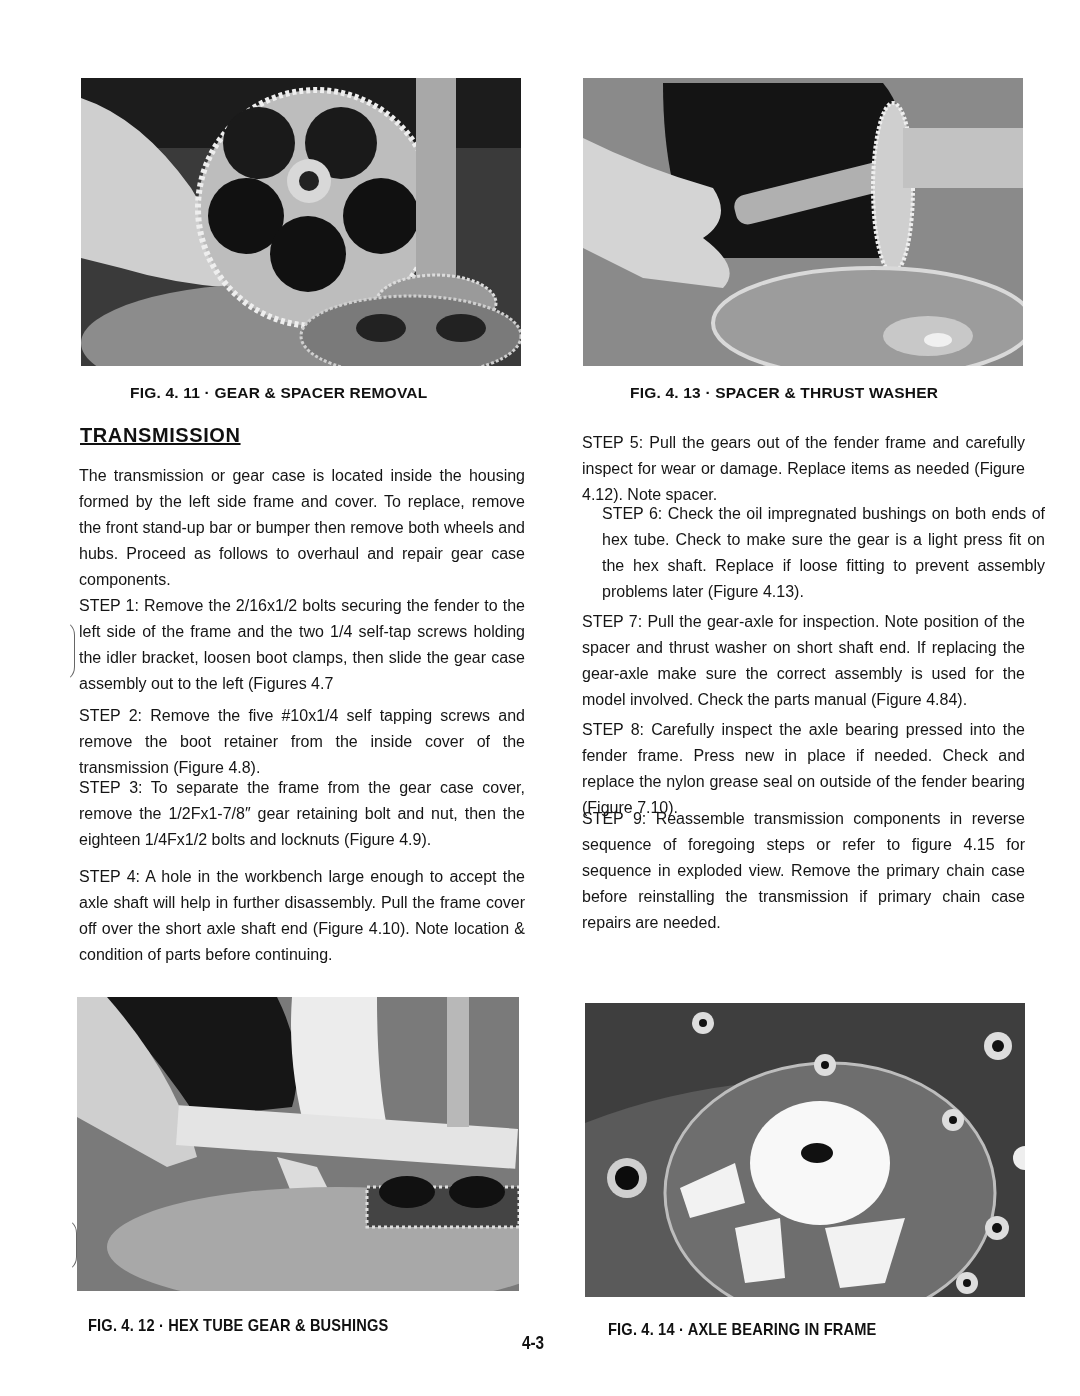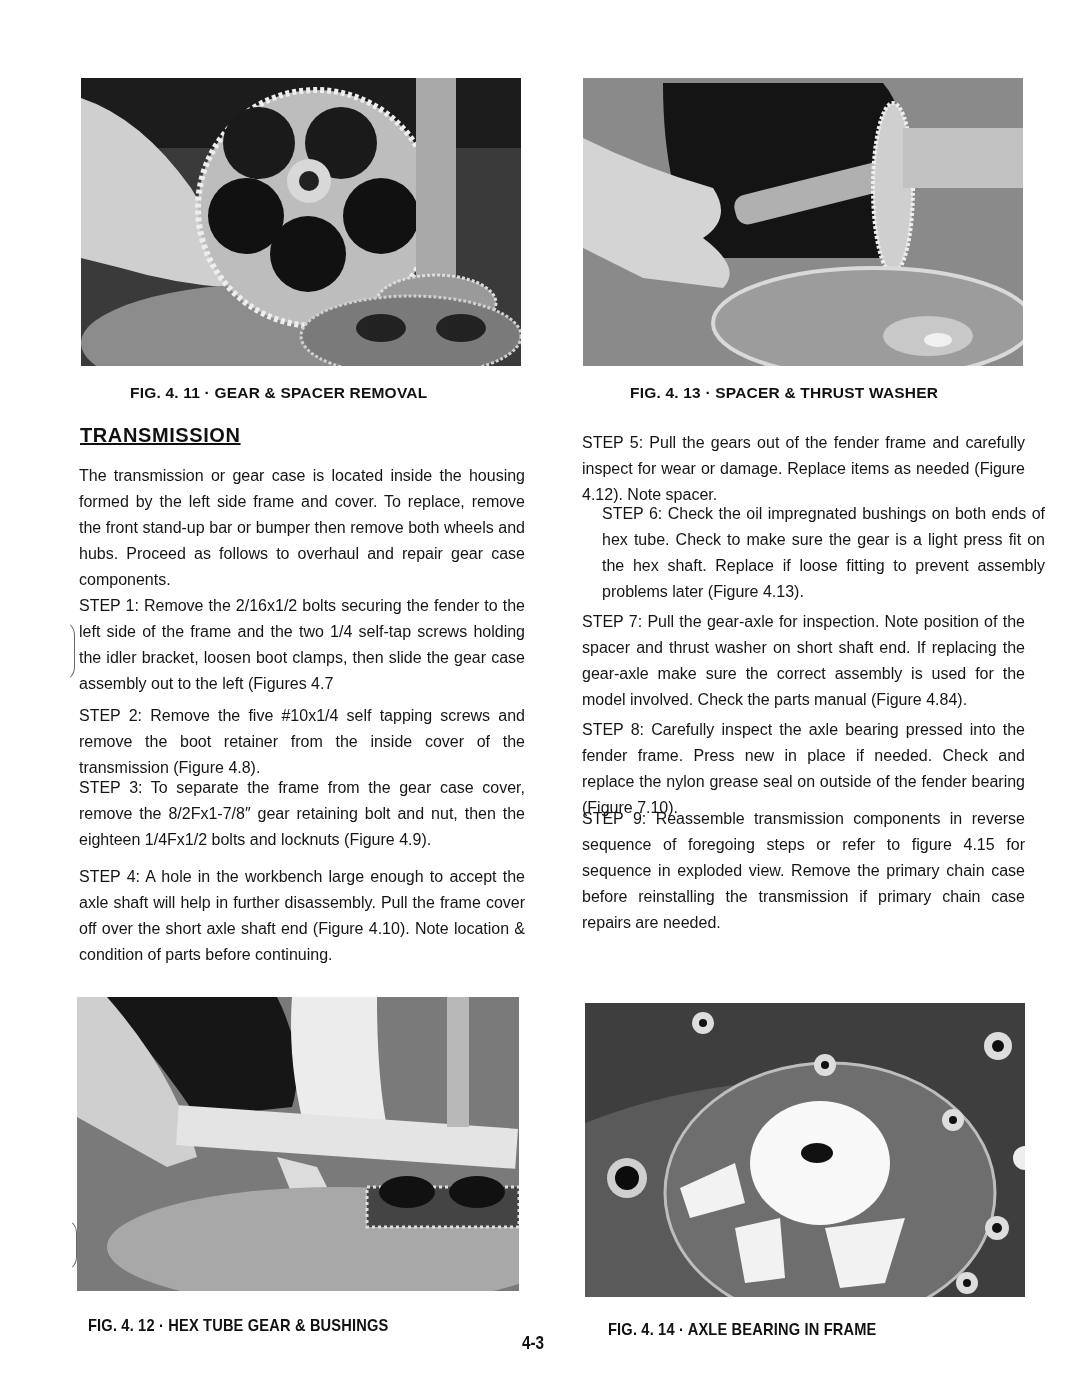--- a/index.html
+++ b/index.html
@@ -59,21 +59,21 @@
     <ellipse cx="355" cy="262" rx="14" ry="7" fill="#f0f0f0"></ellipse>
   </svg>
 </div>
 <div class="caption" style="left:630px; top:384px;">FIG. 4. 13 · SPACER &amp; THRUST WASHER</div>
 
 <div class="heading" style="left:80px; top:424px;">TRANSMISSION</div>
 
 <div class="para" style="left:79px; top:463px; width:446px;">The transmission or gear case is located inside the housing formed by the left side frame and cover. To replace, remove the front stand-up bar or bumper then remove both wheels and hubs. Proceed as follows to overhaul and repair gear case components.</div>
 <div class="para" style="left:79px; top:593px; width:446px;">STEP 1: Remove the 2/16x1/2 bolts securing the fender to the left side of the frame and the two 1/4 self-tap screws holding the idler bracket, loosen boot clamps, then slide the gear case assembly out to the left (Figures 4.7</div>
 <div class="para" style="left:79px; top:703px; width:446px;">STEP 2: Remove the five #10x1/4 self tapping screws and remove the boot retainer from the inside cover of the transmission (Figure 4.8).</div>
-<div class="para" style="left:79px; top:775px; width:446px;">STEP 3: To separate the frame from the gear case cover, remove the 8/2Fx1-7/8″ gear retaining bolt and nut, then the eighteen 1/4Fx1/2 bolts and locknuts (Figure 4.9).</div>
+<div class="para" style="left:79px; top:775px; width:446px;">STEP 3: To separate the frame from the gear case cover, remove the 1/2Fx1-7/8″ gear retaining bolt and nut, then the eighteen 1/4Fx1/2 bolts and locknuts (Figure 4.9).</div>
 <div class="para" style="left:79px; top:864px; width:446px;">STEP 4: A hole in the workbench large enough to accept the axle shaft will help in further disassembly. Pull the frame cover off over the short axle shaft end (Figure 4.10). Note location &amp; condition of parts before continuing.</div>
 
 <div class="para" style="left:582px; top:430px; width:443px;">STEP 5: Pull the gears out of the fender frame and carefully inspect for wear or damage. Replace items as needed (Figure 4.12). Note spacer.</div>
 <div class="para" style="left:602px; top:501px; width:443px;">STEP 6: Check the oil impregnated bushings on both ends of hex tube. Check to make sure the gear is a light press fit on the hex shaft. Replace if loose fitting to prevent assembly problems later (Figure 4.13).</div>
 <div class="para" style="left:582px; top:609px; width:443px;">STEP 7: Pull the gear-axle for inspection. Note position of the spacer and thrust washer on short shaft end. If replacing the gear-axle make sure the correct assembly is used for the model involved. Check the parts manual (Figure 4.84).</div>
 <div class="para" style="left:582px; top:717px; width:443px;">STEP 8: Carefully inspect the axle bearing pressed into the fender frame. Press new in place if needed. Check and replace the nylon grease seal on outside of the fender bearing (Figure 7.10).</div>
 <div class="para" style="left:582px; top:806px; width:443px;">STEP 9: Reassemble transmission components in reverse sequence of foregoing steps or refer to figure 4.15 for sequence in exploded view. Remove the primary chain case before reinstalling the transmission if primary chain case repairs are needed.</div>
 
 <div class="margin-mark" style="left:60px; top:620px; width:14px; height:60px;"></div>
 <div class="margin-mark" style="left:62px; top:1218px; width:14px; height:52px;"></div>

